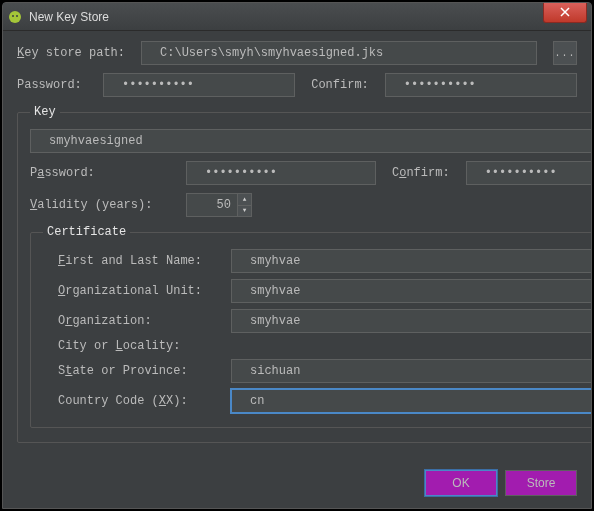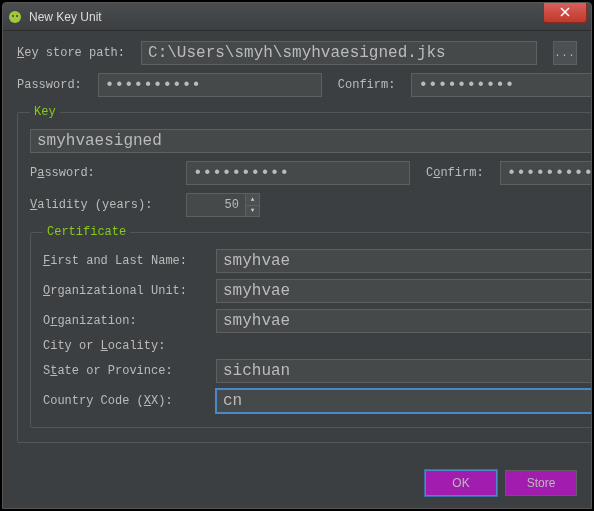--- a/index.html
+++ b/index.html
@@ -63,23 +63,23 @@
     margin-bottom: 8px;
     gap: 16px;
   }
   .lbl { white-space: nowrap; }
   .lbl .ul { text-decoration: underline; }
   input[type=text], input[type=password], .textfield {
     background: #45494a;
     border: 1px solid #5e6060;
     color: #bbbbbb;
     height: 24px;
-    padding: 2px 6px;
+    padding: 2px 18px;
     font-family: inherit;
-    font-size: 16px;
+    font-size: 12px;
     flex: 1;
     outline: none;
   }
   .textfield.focused {
     border: 1px solid #4a88c7;
     box-shadow: 0 0 0 1px #4a88c7;
   }
   .browse-btn {
     width: 24px; height: 24px;
     background: #4c5052;
@@ -90,31 +90,31 @@
     font-size: 10px;
     letter-spacing: 1px;
   }
   fieldset {
     border: 1px solid #555;
     border-radius: 2px;
     padding: 10px 12px 8px 12px;
     margin-bottom: 6px;
   }
   legend {
-    color: #84cc16;
+    color: #e5e5e5;
     padding: 0 4px;
     font-size: 12px;
   }
   .spin-wrap {
     display: flex;
     align-items: stretch;
     height: 24px;
   }
   .spin-input {
-    width: 60px;
+    width: 52px;
     background: #45494a;
     border: 1px solid #5e6060;
     color: #bbb;
     text-align: right;
     padding: 0 6px;
     font-family: inherit;
     font-size: 12px;
   }
   .spin-btns {
     display: flex;
@@ -124,21 +124,21 @@
   .spin-btns div {
     flex:1;
     background:#4c5052;
     border:1px solid #5e6060;
     border-left:none;
     display:flex;align-items:center;justify-content:center;
     font-size:6px;color:#ccc;
   }
   .spin-btns div:first-child{border-bottom:none;}
   .cert-row { display:flex; align-items:center; margin-bottom:6px; gap:8px;}
-  .cert-row .lbl { width: 165px; }
+  .cert-row .lbl { width: 165px; margin-left: 15px; }
   .btnbar {
     display:flex;
     justify-content:flex-end;
     gap:8px;
     padding: 10px 14px 12px;
   }
   .btn {
     min-width: 72px;
     height: 26px;
     background: #a21caf;
@@ -158,21 +158,21 @@
 
 <div class="window">
   <div class="titlebar">
     <span class="icon">
       <svg width="14" height="14" viewBox="0 0 14 14">
         <circle cx="7" cy="7" r="6" fill="#a4c639"></circle>
         <circle cx="5" cy="6" r="1" fill="#3c3f41"></circle>
         <circle cx="9" cy="6" r="1" fill="#3c3f41"></circle>
       </svg>
     </span>
-    <span class="title">New Key Unit</span>
+    <span class="title">New Key Store</span>
     <span class="spacer"></span>
     <div class="winbtn closebtn">
       <svg width="10" height="10" viewBox="0 0 10 10">
           <path d="M1 1 L9 9 M9 1 L1 9" stroke="#fff" stroke-width="1.5"></path>
         </svg>
     </div>
   </div>
 
   <div class="content">
 

